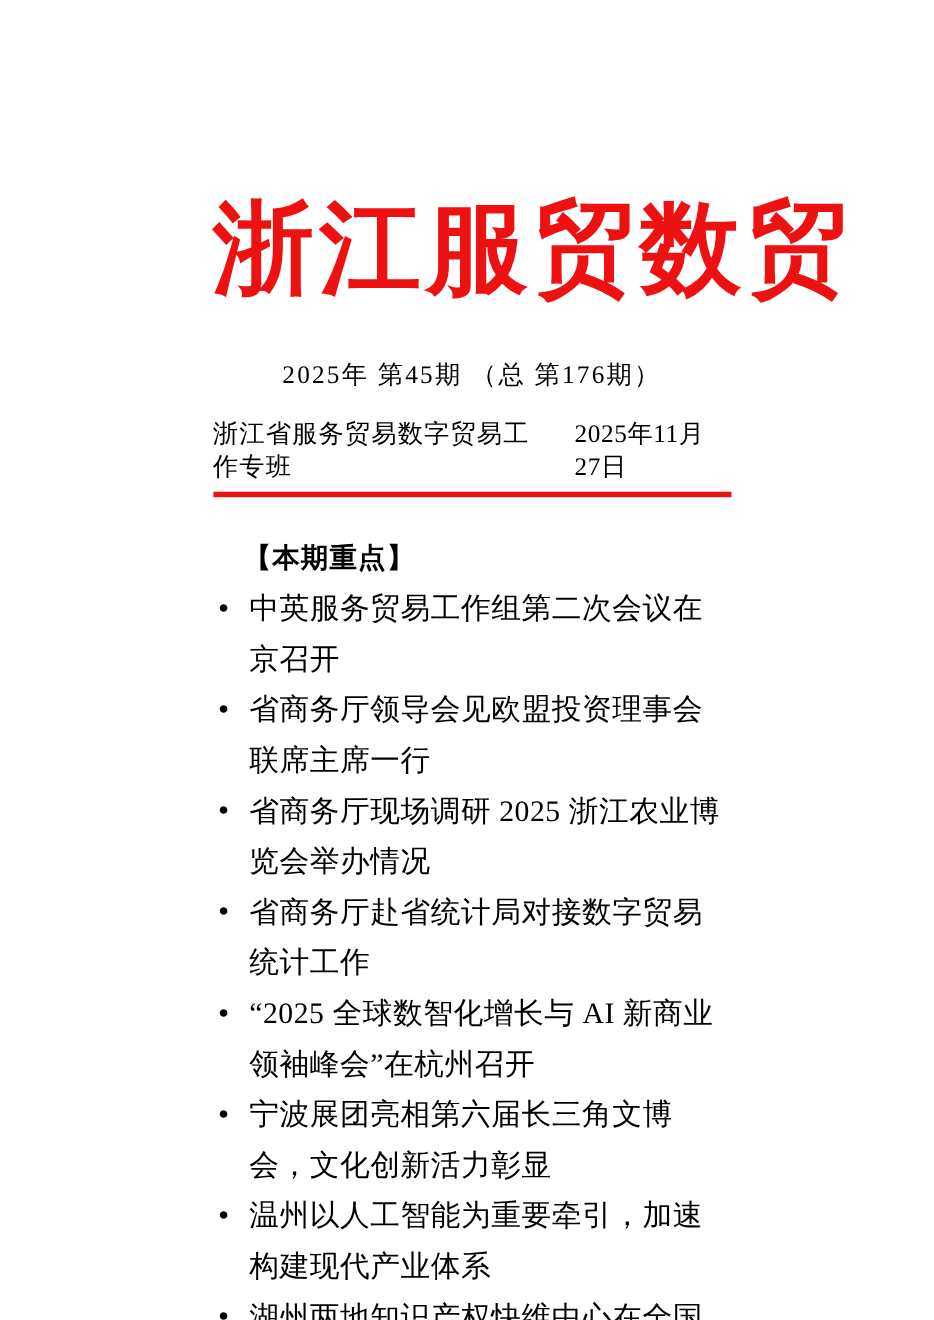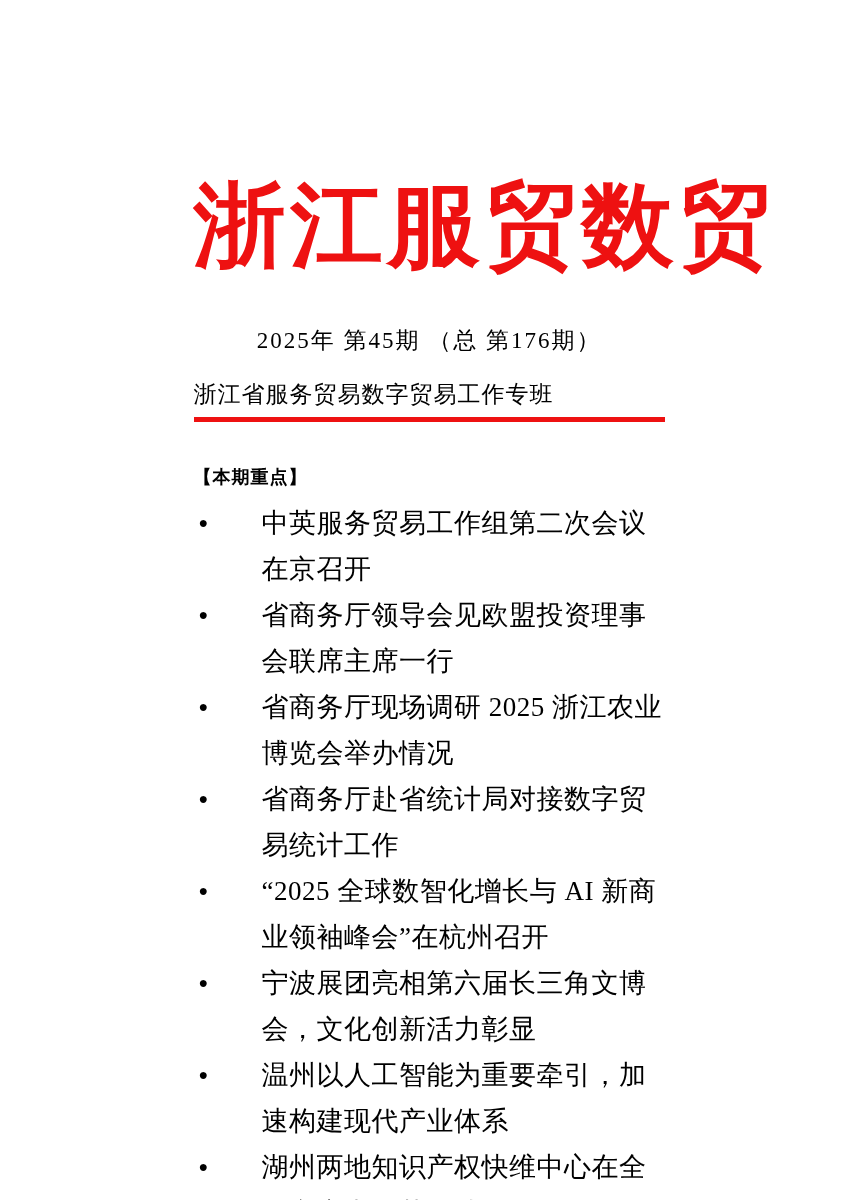--- a/index.html
+++ b/index.html
@@ -62,23 +62,24 @@
   }
   .red-rule {
     margin-top: 7px;
     height: 5px;
     background: var(--rule-red, #ee1111);
   }
   .section-heading {
     margin-top: 38px;
     font-family: "Liberation Sans", "DejaVu Sans", sans-serif;
     font-weight: bold;
-    font-size: 18px;
+    font-size: 25px;
     line-height: 34px;
     letter-spacing: 1px;
+    margin-left: 28px;
   }
   ul.highlights {
     list-style: none;
     margin: 6px 0 0 0;
     padding: 0;
   }
   ul.highlights li {
     display: flex;
     align-items: flex-start;
     font-size: 27px;
@@ -88,35 +89,35 @@
     flex: 0 0 33px;
     width: 33px;
     font-size: 16px;
     line-height: 46px;
     padding-left: 5px;
     box-sizing: border-box;
   }
   ul.highlights .item-text {
     flex: 1 1 auto;
     letter-spacing: 0.5px;
-    margin-left: 35px;
   }
 </style>
 </head>
 <body>
 
 <div class="page">
 
   <div class="title-line1">浙江服贸数贸</div>
 
 
   <div class="issue-info">2025年 第45期 （总 第176期）</div>
 
   <div class="pub-row">
     <span class="publisher">浙江省服务贸易数字贸易工作专班</span>
+    <span class="issue-date">2025年11月27日</span>
   </div>
 
   <div class="red-rule"></div>
 
   <div class="section-heading">【本期重点】</div>
 
   <ul class="highlights">
     <li>
       <span class="bullet">●</span>
       <span class="item-text">中英服务贸易工作组第二次会议在京召开</span>

